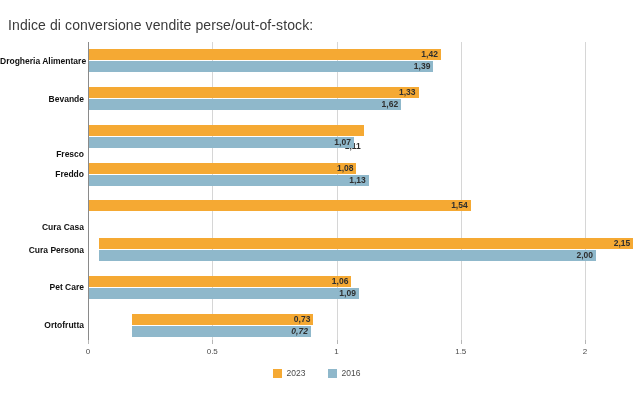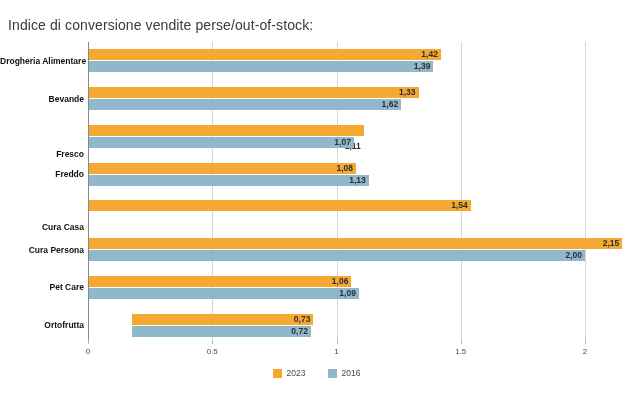--- a/index.html
+++ b/index.html
@@ -192,34 +192,34 @@
           <div class="bar-label" style="left: 249.835px; width: 23px; text-align: right; margin-top: 16px;">1,11</div>
         </div>
         <div class="bar-row">
           <div class="bar s2024" title="Fresco 2024: 1,07" style="width: 265.895px; background: rgb(143, 184, 203);"></div>
           <div class="bar-label" style="left: 239.895px; width: 23px; text-align: right;">1,07</div>
         </div>
       </div>
       <div class="cat-group" style="top: 120.625px;">
         <div class="bar-row">
           <div class="bar s2023" title="Freddo 2023: 1,08" style="width: 268.38px; background: rgb(245, 169, 51);"></div>
-          <div class="bar-label" style="left: 242px; width: 23px; text-align: right;">1,08</div>
+          <div class="bar-label" style="left: 249px; width: 23px; text-align: left;">1,08</div>
         </div>
         <div class="bar-row">
           <div class="bar s2024" title="Freddo 2024: 1,13" style="width: 280.805px; background: rgb(143, 184, 203);"></div>
           <div class="bar-label" style="left: 254.805px; width: 23px; text-align: right;">1,13</div>
         </div>
       </div>
       <div class="cat-group" style="top: 158.375px;">
         <div class="bar-row">
           <div class="bar s2023" title="Cura Casa 2023: 1,54" style="width: 382.69px; background: rgb(245, 169, 51);"></div>
           <div class="bar-label" style="left: 356.69px; width: 23px; text-align: right;">1,54</div>
         </div>
       </div>
-      <div class="cat-group" style="top: 196.125px;">
+      <div class="cat-group" style="top: 196.125px; padding-left: 11px;">
         <div class="bar-row">
           <div class="bar s2023" title="Cura Persona 2023: 2,15" style="width: 534.275px; background: rgb(245, 169, 51);"></div>
           <div class="bar-label" style="left: 508.275px; width: 23px; text-align: right;">2,15</div>
         </div>
         <div class="bar-row">
           <div class="bar s2024" title="Cura Persona 2024: 2,00" style="width: 497px; background: rgb(143, 184, 203);"></div>
           <div class="bar-label" style="left: 471px; width: 23px; text-align: right;">2,00</div>
         </div>
       </div>
       <div class="cat-group" style="top: 233.875px;">
@@ -232,21 +232,21 @@
           <div class="bar-label" style="left: 244.865px; width: 23px; text-align: right;">1,09</div>
         </div>
       </div>
       <div class="cat-group" style="top: 271.625px; padding-left: 44px;">
         <div class="bar-row">
           <div class="bar s2023" title="Ortofrutta 2023: 0,73" style="width: 181.405px; background: rgb(245, 169, 51);"></div>
           <div class="bar-label" style="left: 155.405px; width: 23px; text-align: right;">0,73</div>
         </div>
         <div class="bar-row">
           <div class="bar s2024" title="Ortofrutta 2024: 0,72" style="width: 178.92px; background: rgb(143, 184, 203);"></div>
-          <div class="bar-label" style="left: 152.92px; width: 23px; text-align: right;">0,72</div>
+          <div class="bar-label" style="left: 152.92px; width: 23px; text-align: right; font-style: italic;">0,72</div>
         </div>
       </div>
     </div>
   <div id="axis-line"></div>
 
   <div id="ylabels">
       <div class="cat-label" style="top: 13.875px;">Drogheria Alimentare</div>
       <div class="cat-label" style="top: 51.625px;">Bevande</div>
       <div class="cat-label" style="top: 89.375px; margin-top: 18px;">Fresco</div>
       <div class="cat-label" style="top: 127.125px;">Freddo</div>

